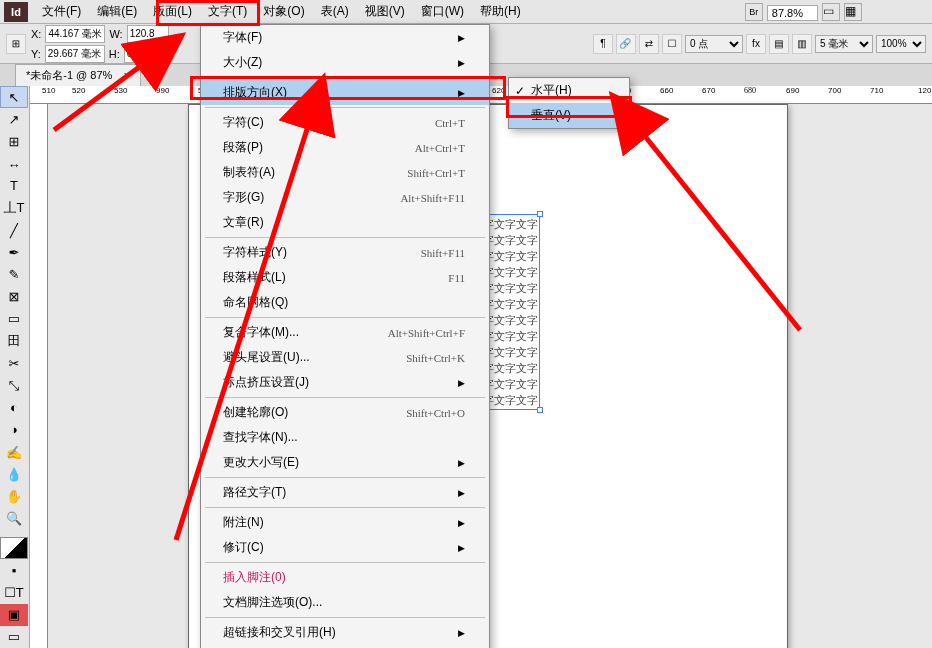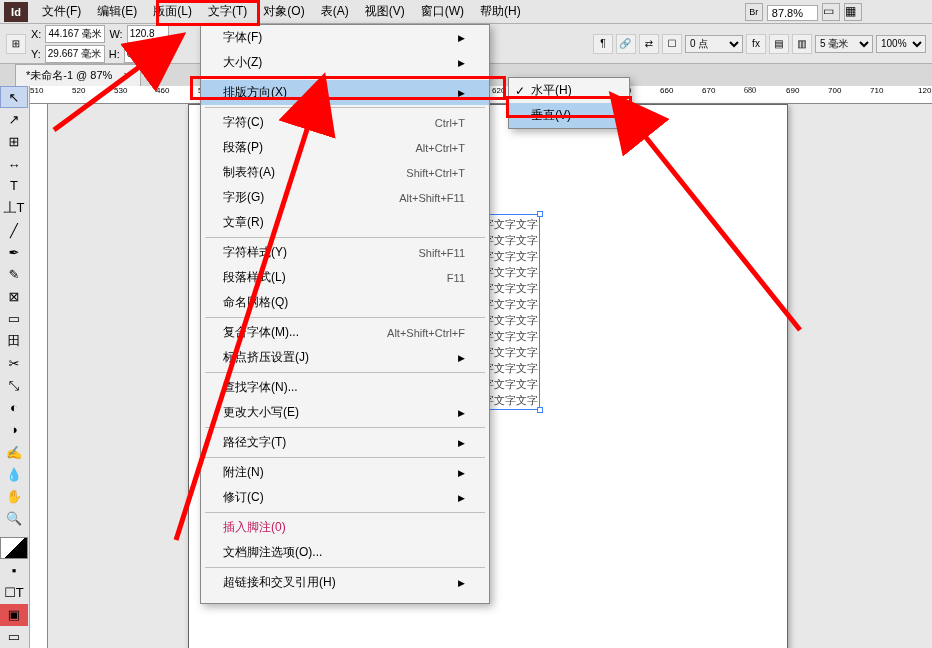--- a/index.html
+++ b/index.html
@@ -36,21 +36,21 @@
     .handle.tl { left: -4px; top: -4px; } .handle.tr { right: -4px; top: -4px; }
     .handle.bl { left: -4px; bottom: -4px; } .handle.br { right: -4px; bottom: -4px; }
     
     .dropdown-menu { position: absolute; background: #f4f4f4; border: 1px solid #888; box-shadow: 3px 3px 8px rgba(0,0,0,0.3); min-width: 290px; z-index: 100; }
     .dd-item { padding: 4px 24px 4px 22px; display: flex; justify-content: space-between; align-items: center; font-size: 12px; cursor: default; position: relative; }
     .dd-item.highlighted { background: #b0d0f0; }
     .dd-item.disabled { color: #be185d; text-align: right; }
     .dd-sep { height: 1px; background: #c0c0c0; margin: 2px 4px; }
     .dd-arrow { font-size: 9px; }
     .dd-check { position: absolute; left: 6px; }
-    .shortcut { color: #555; font-size: 11px; }
+    .shortcut { color: #555; font-size: 11px; font-family: Liberation Serif, serif; }
     
     .red-box { position: absolute; border: 3px solid red; pointer-events: none; z-index: 200; }
     .red-arrow { position: absolute; pointer-events: none; z-index: 201; }
     
     .zoom-box { position: absolute; top: 3px; right: 70px; display: flex; align-items: flex-end; gap: 4px; }
     .zoom-val { border: 1px solid #aaa; padding: 1px 14px 1px 4px; font-size: 11px; background: #fff; }
     
     select.tiny { height: 18px; font-size: 10px; border: 1px solid #aaa; }
   </style>
 </head>
@@ -137,24 +137,24 @@
     <div style="height:8px"></div>
     <div class="toolbox-item" style="background:linear-gradient(135deg,#fff 50%,#000 50%);border:1px solid #888"></div>
     <div class="toolbox-item">▪</div>
     <div class="toolbox-item">☐T</div>
     <div class="toolbox-item" style="background:#e05050">▣</div>
     <div class="toolbox-item">▭</div>
   </div>
 
   <div class="canvas-area">
     <div class="ruler-h" id="rulerH">
-        <span class="ruler-tick" style="left: 0px;">510</span>
+        <span class="ruler-tick" style="left: 12px;">510</span>
         <span class="ruler-tick" style="left: 42px;">520</span>
         <span class="ruler-tick" style="left: 84px;">530</span>
-        <span class="ruler-tick" style="left: 126px;">460</span>
+        <span class="ruler-tick" style="left: 126px;">990</span>
         <span class="ruler-tick" style="left: 168px;">550</span>
         <span class="ruler-tick" style="left: 210px;">560</span>
         <span class="ruler-tick" style="left: 252px;">570</span>
         <span class="ruler-tick" style="left: 294px;">580</span>
         <span class="ruler-tick" style="left: 336px;">590</span>
         <span class="ruler-tick" style="left: 378px;">600</span>
         <span class="ruler-tick" style="left: 420px;">610</span>
         <span class="ruler-tick" style="left: 462px;">620</span>
         <span class="ruler-tick" style="left: 504px;">630</span>
         <span class="ruler-tick" style="left: 546px;">640</span>
@@ -237,24 +237,32 @@
     </div>
     <div class="dd-item">
       <span>命名网格(Q)</span>
     </div>
     <div class="dd-sep"></div>
     <div class="dd-item">
       <span>复合字体(M)...</span>
       <span class="shortcut">Alt+Shift+Ctrl+F</span>
     </div>
     <div class="dd-item">
+      <span>避头尾设置(U)...</span>
+      <span class="shortcut">Shift+Ctrl+K</span>
+    </div>
+    <div class="dd-item">
       <span>标点挤压设置(J)</span>
       <span class="dd-arrow">▶</span>
     </div>
     <div class="dd-sep"></div>
+    <div class="dd-item">
+      <span>创建轮廓(O)</span>
+      <span class="shortcut">Shift+Ctrl+O</span>
+    </div>
     <div class="dd-item">
       <span>查找字体(N)...</span>
     </div>
     <div class="dd-item">
       <span>更改大小写(E)</span>
       <span class="dd-arrow">▶</span>
     </div>
     <div class="dd-sep"></div>
     <div class="dd-item">
       <span>路径文字(T)</span>

